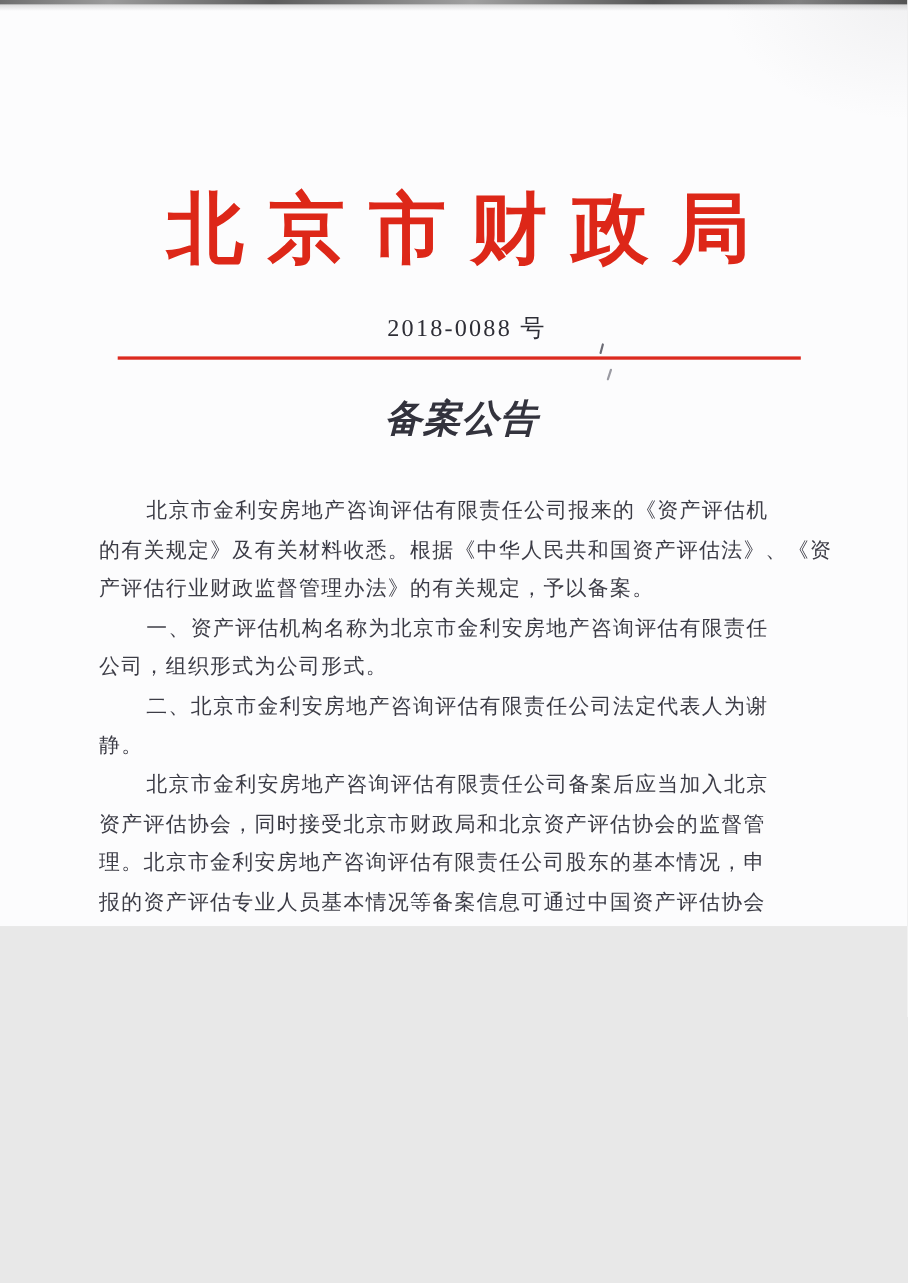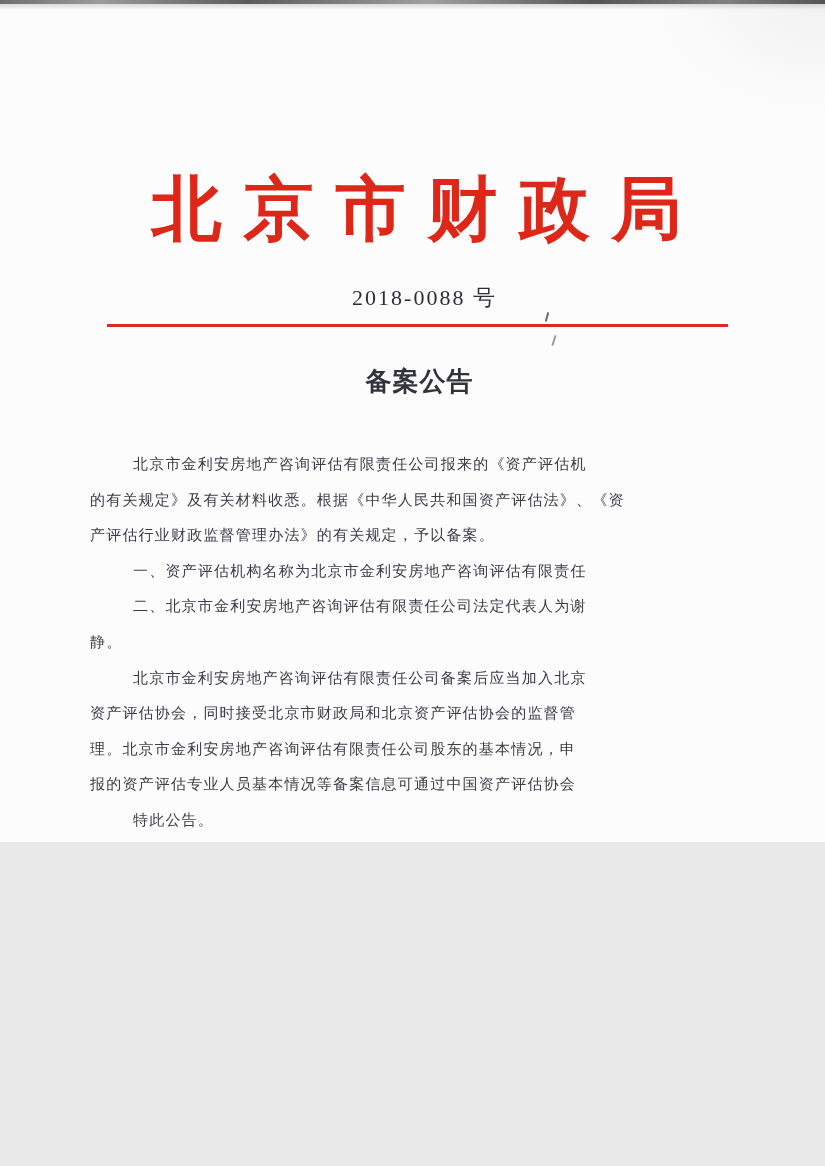--- a/index.html
+++ b/index.html
@@ -43,29 +43,30 @@
     background:#dc2a1f;
   }
   .pen{
     position:absolute;width:2px;border-radius:2px;display:block;
   }
   .pen1{left:546px;top:312px;height:10px;background:#6b6b75;transform:rotate(15deg);}
   .pen2{left:553px;top:335px;height:11px;background:#9a9aa2;transform:rotate(18deg);}
   .title{
     position:absolute;top:366px;left:0;width:100%;
     text-align:center;line-height:32px;
-    font-size:26px;font-weight:700;letter-spacing:1px;
+    font-size:34px;font-weight:700;letter-spacing:1px;
     padding-left:14px;box-sizing:border-box;
     color:#33333d;
+    font-style:italic;
   }
   .body-block{
     position:absolute;left:90px;top:447px;width:700px;
   }
   .ln{
-    line-height:35.6px;font-size:15px;letter-spacing:1.2px;
+    line-height:35.6px;font-size:19px;letter-spacing:1.2px;
     color:#3c3c46;white-space:nowrap;
   }
   .ln.indent{padding-left:43px;}
   .seal{
     position:absolute;left:462px;top:878px;width:200px;height:200px;
     transform:rotate(-5deg);
   }
   .seal text{
     font-family:"Liberation Serif","DejaVu Serif",serif;
     font-weight:700;fill:#d63b2e;
@@ -101,20 +102,21 @@
   <i class="pen pen1"></i>
   <i class="pen pen2"></i>
 
   <div class="title">备案公告</div>
 
   <div class="body-block">
     <div class="ln indent">北京市金利安房地产咨询评估有限责任公司报来的《资产评估机</div>
     <div class="ln">的有关规定》及有关材料收悉。根据《中华人民共和国资产评估法》、《资</div>
     <div class="ln">产评估行业财政监督管理办法》的有关规定，予以备案。</div>
     <div class="ln indent">一、资产评估机构名称为北京市金利安房地产咨询评估有限责任</div>
+    <div class="ln">公司，组织形式为公司形式。</div>
     <div class="ln indent">二、北京市金利安房地产咨询评估有限责任公司法定代表人为谢</div>
     <div class="ln">静。</div>
     <div class="ln indent">北京市金利安房地产咨询评估有限责任公司备案后应当加入北京</div>
     <div class="ln">资产评估协会，同时接受北京市财政局和北京资产评估协会的监督管</div>
     <div class="ln">理。北京市金利安房地产咨询评估有限责任公司股东的基本情况，申</div>
     <div class="ln">报的资产评估专业人员基本情况等备案信息可通过中国资产评估协会</div>
     <div class="ln indent">特此公告。</div>
   </div>
 
   <svg class="seal" viewBox="0 0 200 200" aria-hidden="true">

